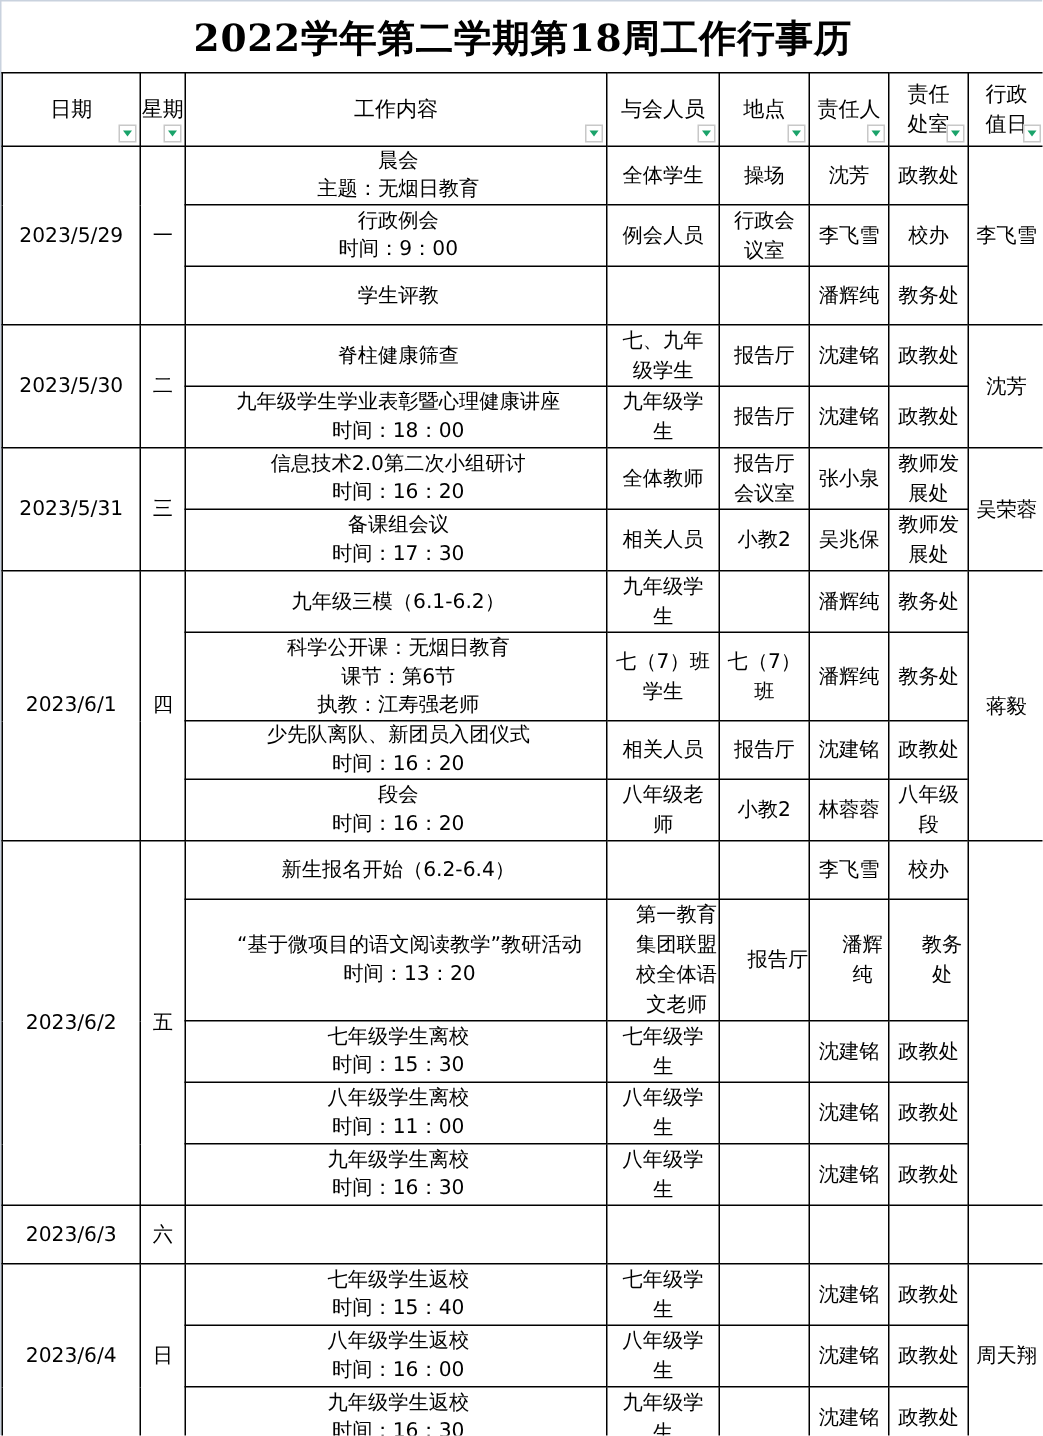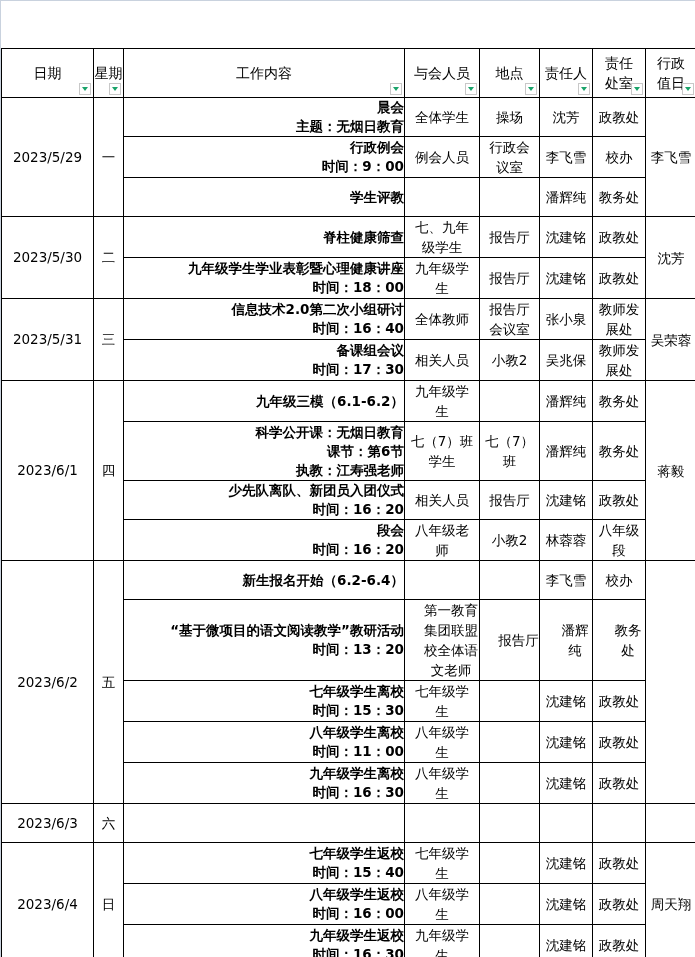--- a/index.html
+++ b/index.html
@@ -8,35 +8,36 @@
   .sheet { position: absolute; left: 0; top: 0; width: 695px; height: 957px;
            border-top: 1px solid #c9d2de; border-left: 1px solid #c9d2de; box-sizing: border-box; }
   .title { position: absolute; left: 0; top: 0; width: 695px; height: 48px;
            display: flex; align-items: center; justify-content: center;
            font-family: "DejaVu Serif", "Liberation Serif", serif; font-size: 25px; font-weight: bold; letter-spacing: 0.5px; }
   table { position: absolute; left: 0; top: 47px; border-collapse: collapse; table-layout: fixed; width: 695px; }
   td, th { border: 1.5px solid #000; padding: 0; font-size: 13.5px; line-height: 19px; font-weight: normal;
            vertical-align: middle; overflow: hidden; position: relative; }
   th { height: 48px; text-align: center; font-size: 14px; }
   .c { text-align: center; }
-  .l { text-align: right; padding-left: 3px; white-space: pre-line; font-weight: bold; }
+  .l { text-align: center; padding-left: 3px; white-space: pre-line; }
   .wrap { white-space: pre-line; text-align: center; line-height: 20px; }
   .dd { position: absolute; right: 2px; bottom: 2px; width: 12px; height: 12px; border: 1px solid #c8c8c8;
         background: #fff; box-sizing: border-box; }
   .dd::after { content: ""; position: absolute; left: 2px; top: 3px; border-left: 3.5px solid transparent;
                border-right: 3.5px solid transparent; border-top: 4px solid #1aa36a; }
   .hlabel { display: block; white-space: pre-line; line-height: 20px; }
   tr.r40 td { height: 38px; }
   tr.r60 td { height: 58px; }
   tr.r80 td { height: 78px; padding-left: 18px; }
 </style>
 </head>
 <body>
 
 <div class="sheet">
+  <div class="title">2022学年第二学期第18周工作行事历</div>
 
   <table>
     <colgroup>
       <col style="width:92px">
         <col style="width:30px">
         <col style="width:281px">
         <col style="width:75px">
       <col style="width:60px">
         <col style="width:53px">
         <col style="width:53px">
@@ -128,21 +129,21 @@
 生</td>
         <td class="wrap">报告厅</td>
         <td class="wrap">沈建铭</td>
         <td class="wrap">政教处</td>
       </tr>
 
       <tr class="r40">
         <td rowspan="2" class="c">2023/5/31</td>
         <td rowspan="2" class="c">三</td>
         <td class="l">信息技术2.0第二次小组研讨
-时间：16：40</td>
+时间：16：20</td>
         <td class="wrap">全体教师</td>
         <td class="wrap">报告厅
 会议室</td>
         <td class="wrap">张小泉</td>
         <td class="wrap">教师发
 展处</td>
         <td rowspan="2" class="wrap">吴荣蓉</td>
       </tr>
       <tr class="r40">
         <td class="l">备课组会议

